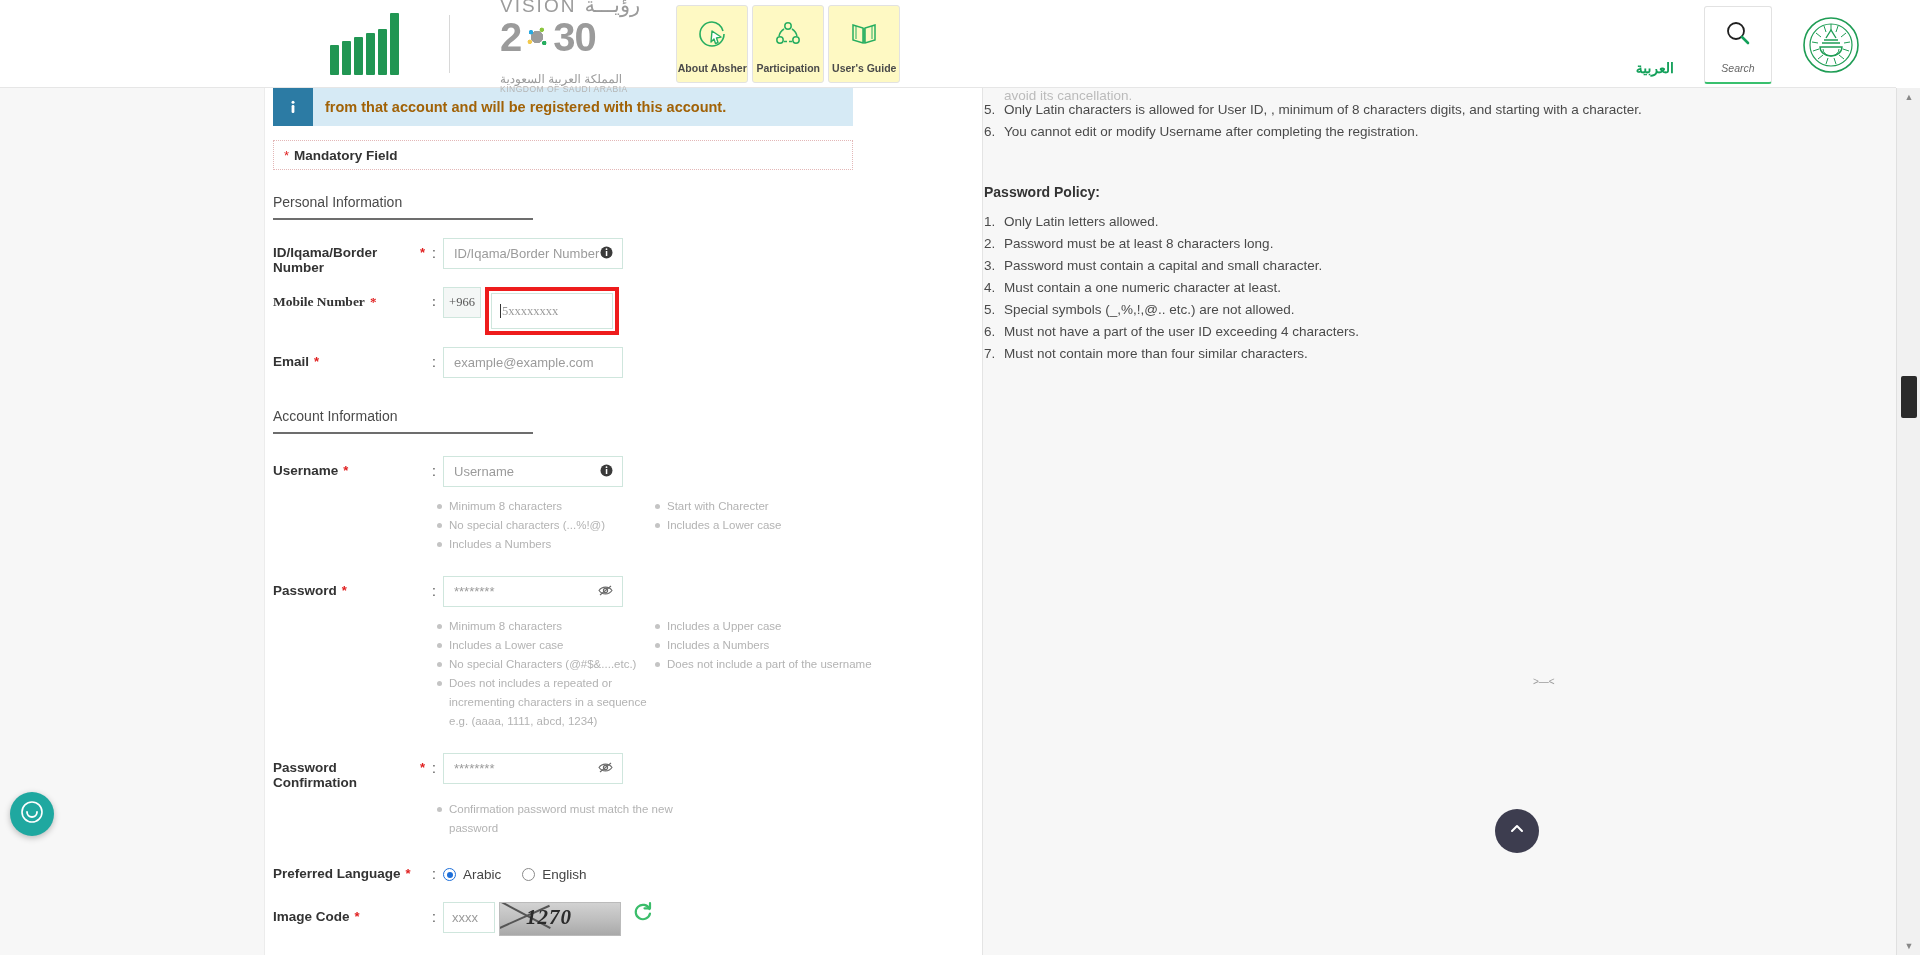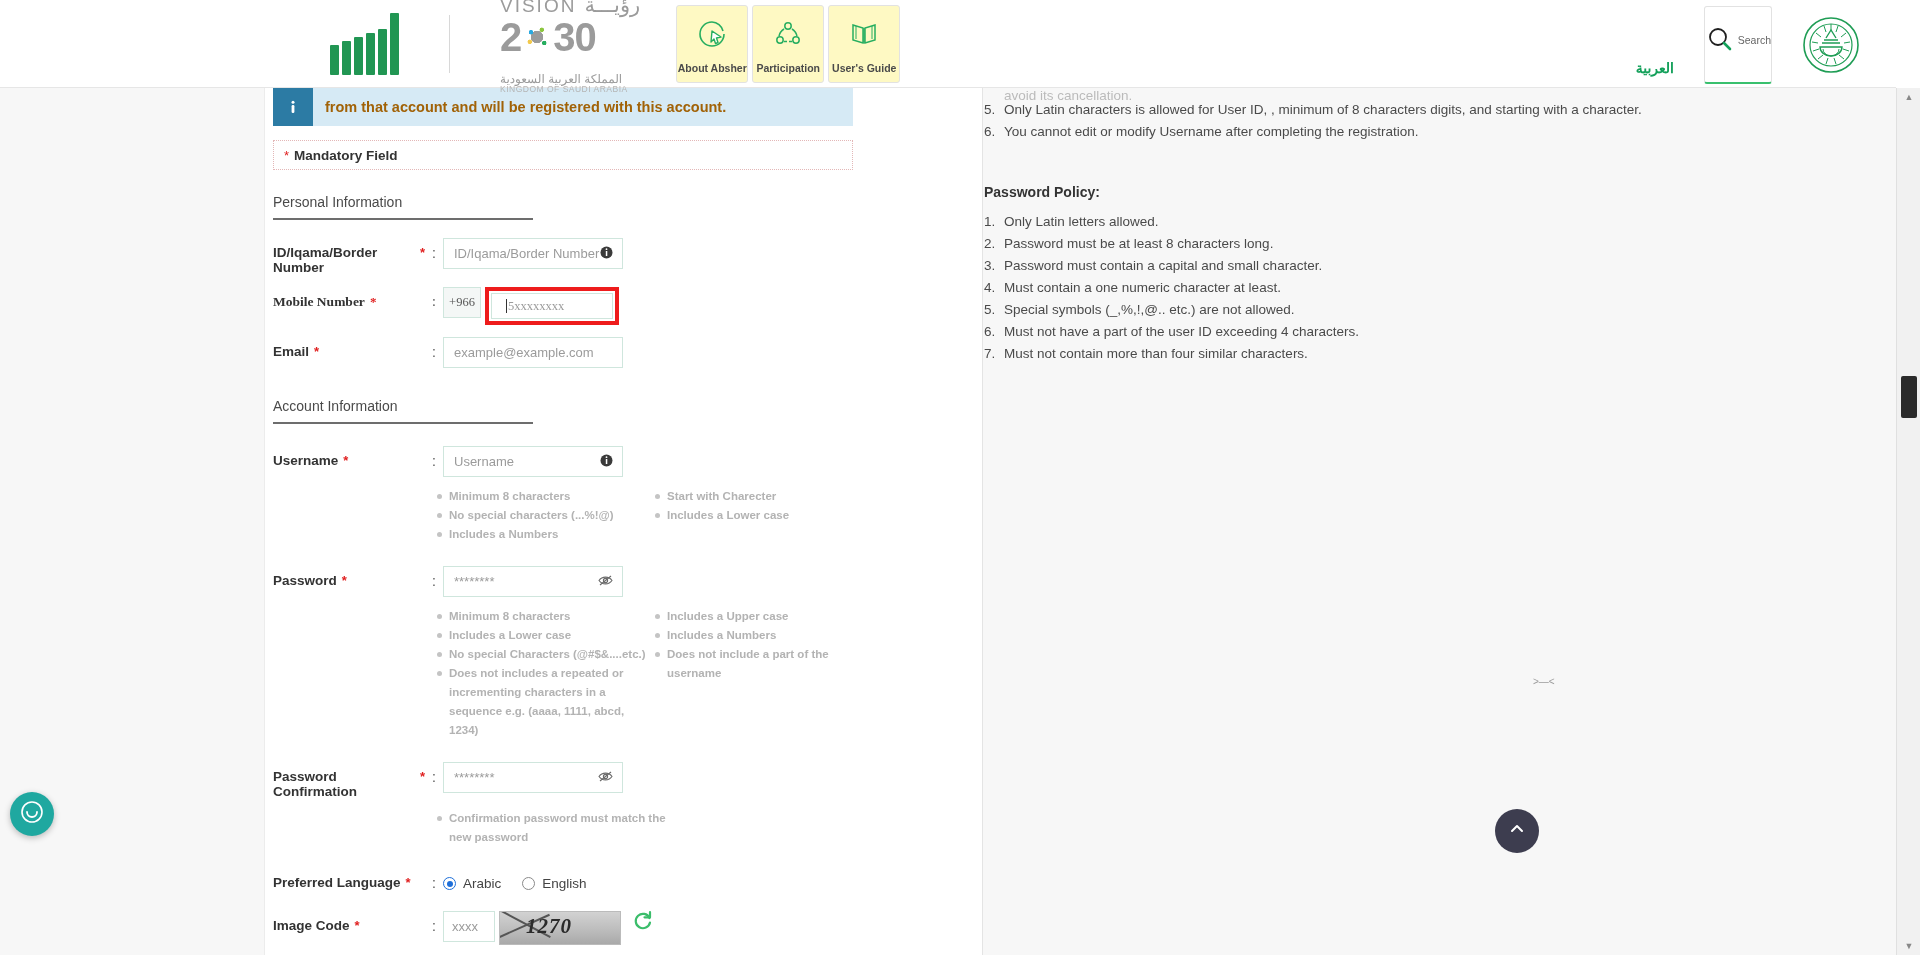--- a/index.html
+++ b/index.html
@@ -72,23 +72,23 @@
     margin-left: auto; display: flex; align-items: flex-end;
     padding-right: 36px; gap: 30px; height: 88px;
   }
   .arabic-link {
     color: #13a05a; font-size: 14px; font-weight: bold;
     margin-bottom: 12px; cursor: pointer;
   }
   .search-tile {
     width: 68px; height: 78px; border: 1px solid #e2e2e2; border-radius: 3px;
     border-bottom: 2px solid #39c06e;
-    display: flex; flex-direction: row; align-items: center;
+    display: flex; flex-direction: column; align-items: center;
     justify-content: flex-end; padding-bottom: 8px; margin-bottom: 4px;
-    cursor: pointer; background: #fff;
+    cursor: pointer; background: #fff; font-style: italic;
   }
   .search-tile .ico { flex: 1; display: flex; align-items: center; }
   .search-tile .lbl { font-size: 10.5px; color: #666; }
   .gov-emblem { margin-bottom: 10px; }
 
   
   .page-body {
     position: absolute; top: 88px; left: 0;
     width: 1896px; height: 867px;
     background: #f7f7f7;
@@ -165,34 +165,34 @@
   .prefix-box {
     width: 38px; height: 31px; border: 1px solid #cfe6dd; background: #f4f7f6;
     display: flex; align-items: center; justify-content: center;
     font-size: 12.5px; color: #555;
   }
   .mobile-focus {
     border: 4px solid #ee1c1c; padding: 2px; background: #fff;
     margin-left: 4px;
   }
   .mobile-focus .inner {
-    width: 122px; height: 26px; border: 1px solid #cfe6dd;
-    display: flex; align-items: center; padding-left: 14px;
+    width: 122px; height: 36px; border: 1px solid #cfe6dd;
+    display: flex; align-items: center; padding-left: 8px;
     font-size: 12.5px; color: #9b9b9b; background: #fff;
   }
   .caret {
     display: inline-block; width: 1px; height: 14px; background: #333;
     margin-right: 1px;
   }
 
   .hints {
     display: flex; margin: 10px 0 0 170px; width: 520px;
     font-size: 11.5px; color: #b3b3b3; line-height: 19px;
   }
-  .hints ul { list-style: none; margin: 0; padding: 0; font-weight: bold; }
+  .hints ul { list-style: none; margin: 0; padding: 0; }
   .hints ul.col1 { width: 218px; }
   .hints ul.col2 { width: 230px; }
   .hints li { position: relative; padding-left: 14px; }
   .hints li::before {
     content: ""; position: absolute; left: 2px; top: 7px;
     width: 5px; height: 5px; border-radius: 50%; background: #c4c4c4;
   }
 
   .radio-row { display: flex; align-items: center; gap: 7px; padding-top: 5px; }
   .radio {

